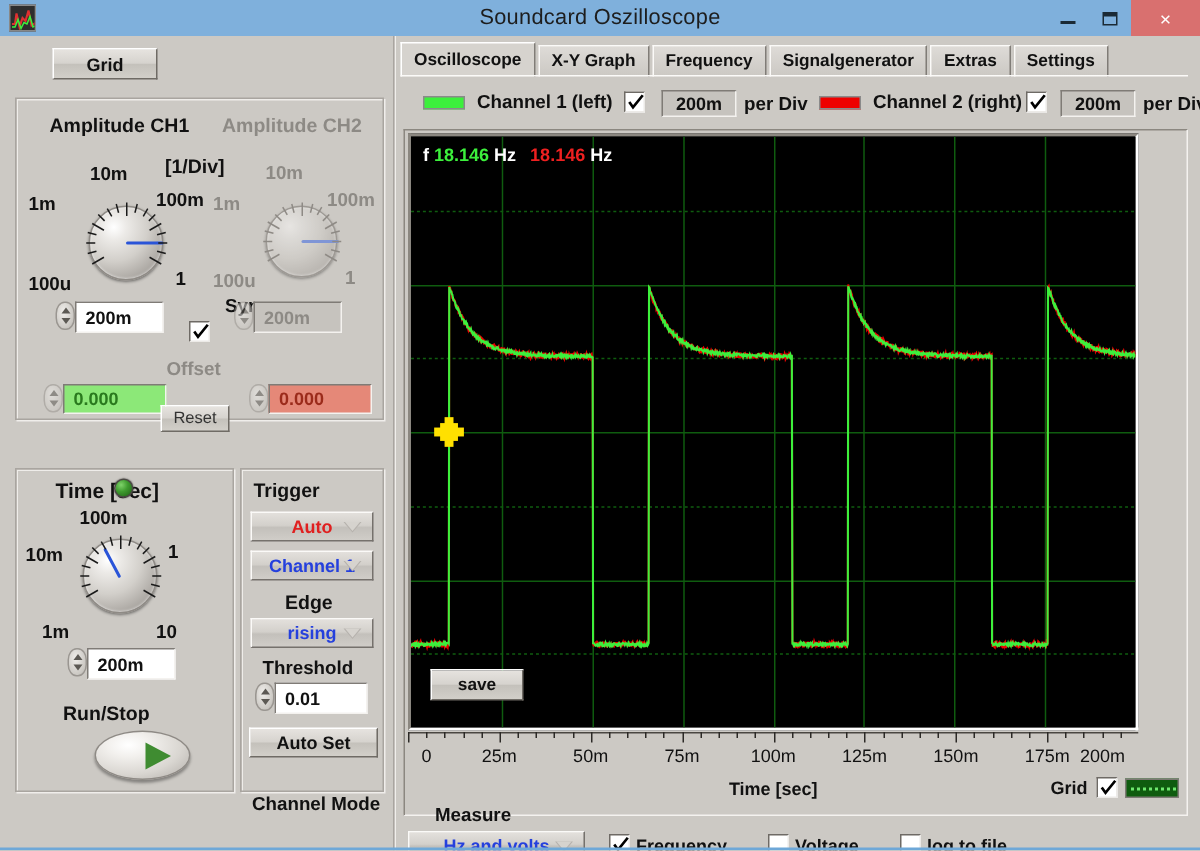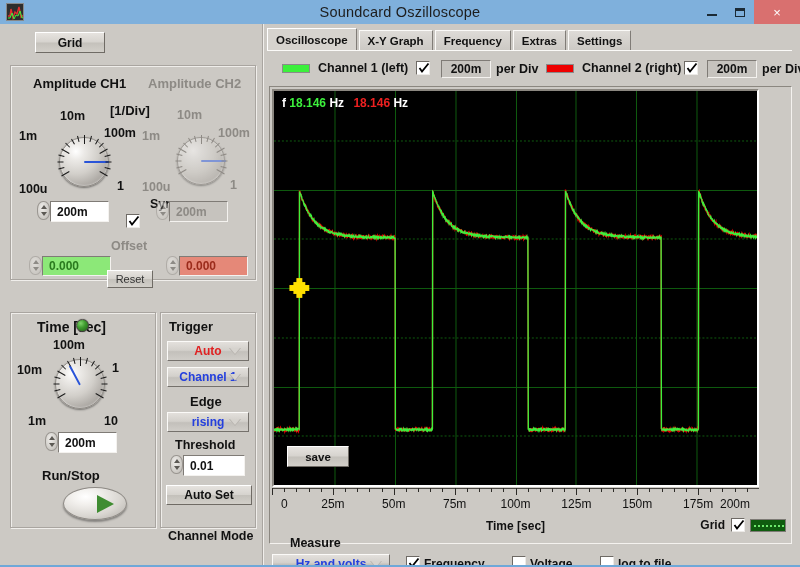--- a/index.html
+++ b/index.html
@@ -440,20 +440,21 @@
 
       <div class="divider-v" style="left:262px; top:0; height:543px;"></div>
     </div>
 
     <div class="right">
 
       <div class="tabstrip">
         <div class="tab active">Oscilloscope</div>
         <div class="tab">X-Y Graph</div>
         <div class="tab">Frequency</div>
+        <div class="tab">Signalgenerator</div>
         <div class="tab">Extras</div>
         <div class="tab">Settings</div>
       </div>
       <div class="tab-underline"></div>
 
       <div class="ch-swatch" style="left:18px; top:40px; background:#3cf03c;"></div>
       <div class="lbl" style="left:54px; top:37px;">Channel 1 (left)</div>
       <div class="cbx" style="left:152px; top:37px;">
         <svg width="12" height="12" viewBox="0 0 12 12">
             <polyline points="1.5,6 4,9.5 10.5,1.5" fill="none" stroke="#000" stroke-width="1.8"></polyline>

